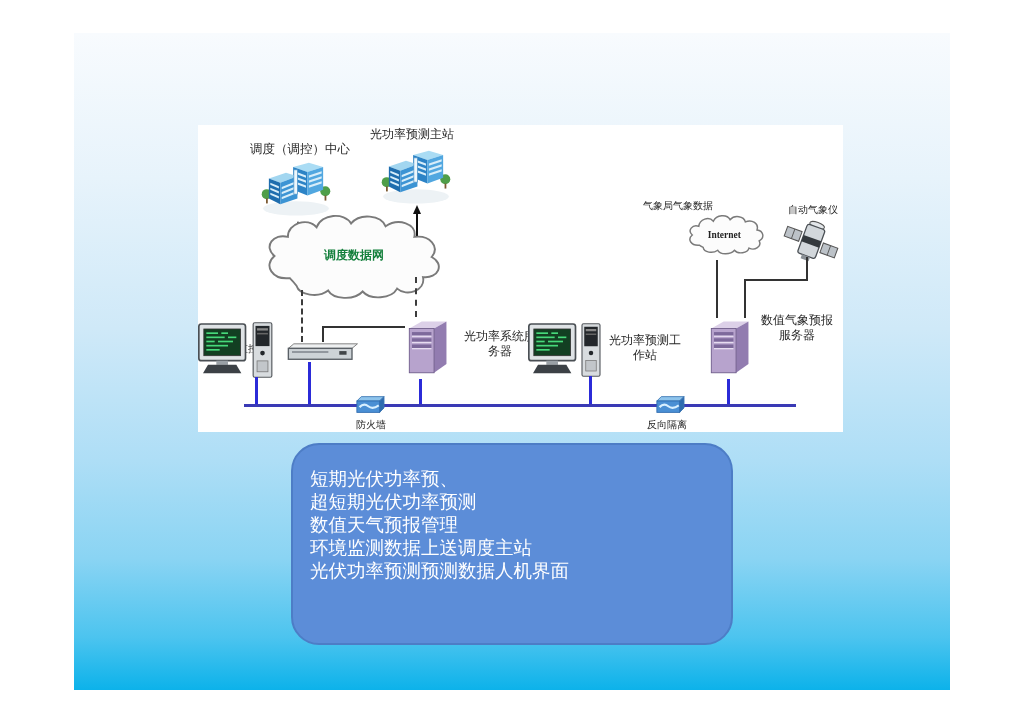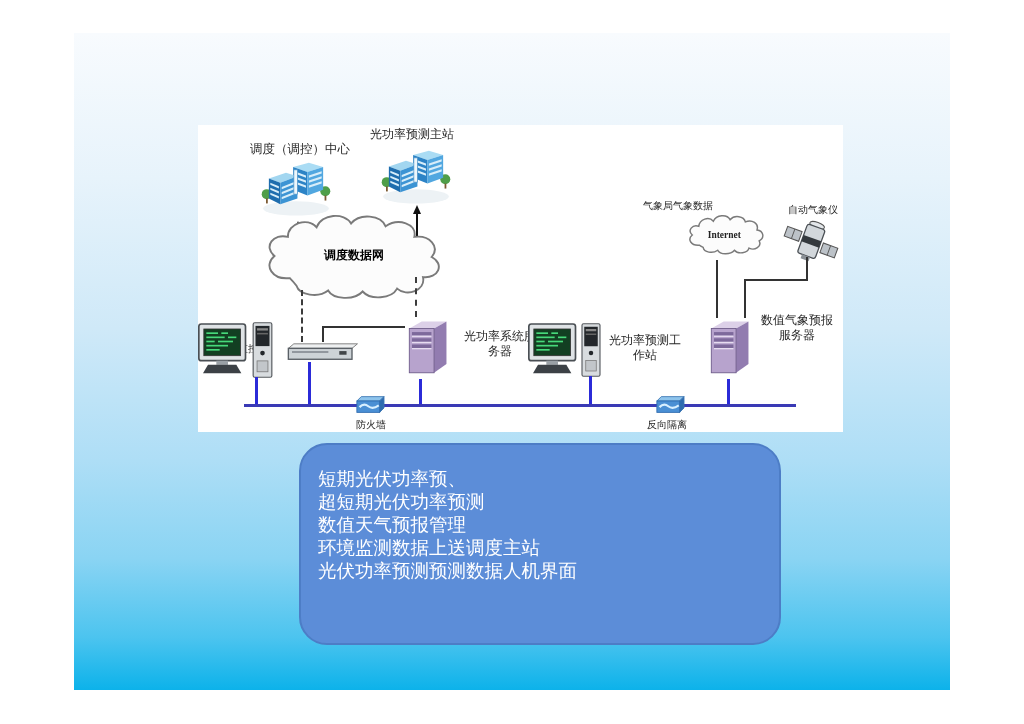--- a/index.html
+++ b/index.html
@@ -24,24 +24,24 @@
   .dlabel{position:absolute;color:#262626;font-size:12px;white-space:nowrap;line-height:15px;}
   .dlabel.small{font-size:10px;}
   .dlabel.center{text-align:center;white-space:normal;}
   .dashline{position:absolute;width:0;border-left:2px dashed #3c3c3c;}
   .solidline{position:absolute;background:#333;}
   .dropline{position:absolute;width:3px;background:#2b2bd8;}
   .busline{position:absolute;height:3px;background:#3a3ab5;}
   .absicon{position:absolute;}
   .cloudtext{
     position:absolute;width:100%;text-align:center;
-    font-size:12px;font-weight:bold;color:#000000;
+    font-size:12px;font-weight:bold;color:#15803d;
   }
   .featurebox{
-    position:absolute;left:225px;top:410px;width:482px;height:202px;
+    position:absolute;left:217px;top:410px;width:442px;height:202px;
     background:#5c8dd8;border:2px solid #4d7dc6;border-radius:28px;
     box-sizing:border-box;
     padding:22px 12px 0 17px;
   }
   .featureline{
     color:#ffffff;font-size:18.5px;line-height:23px;white-space:nowrap;
   }
 </style>
 </head>
 <body>

